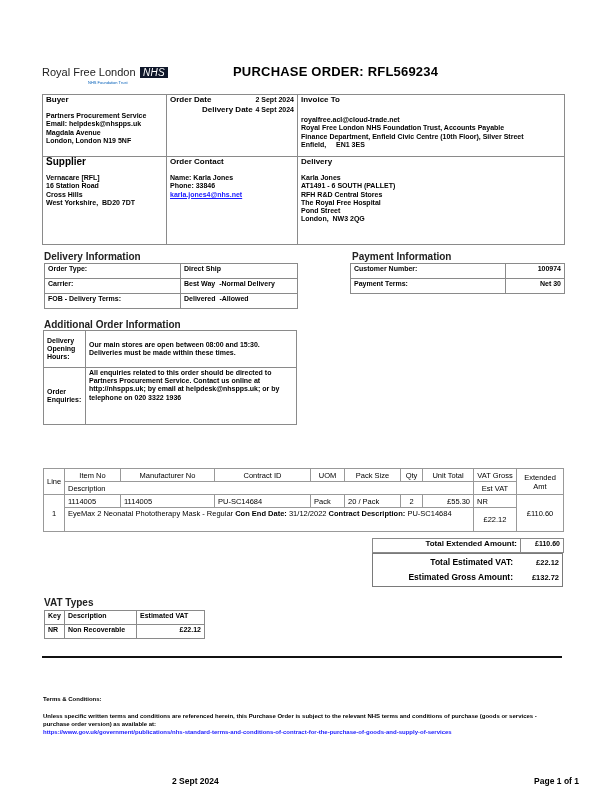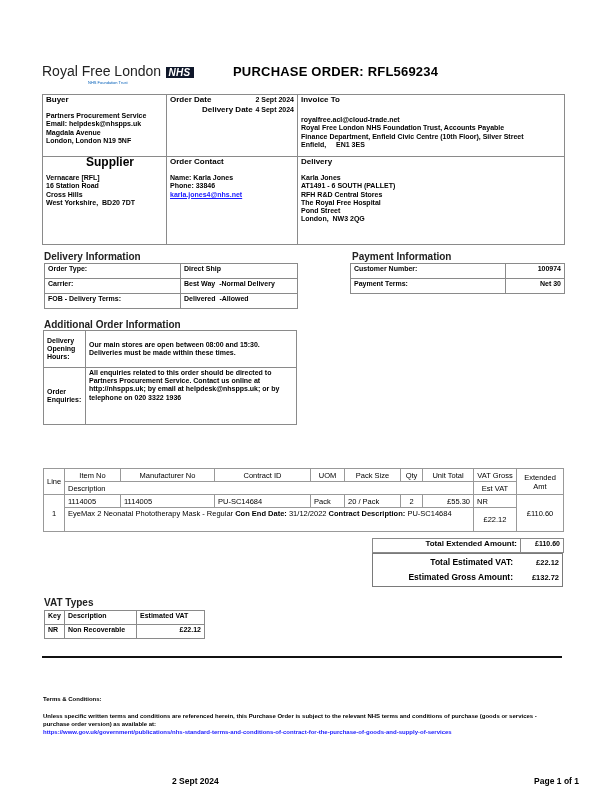--- a/index.html
+++ b/index.html
@@ -9,22 +9,22 @@
   .b { font-weight:bold; }
   .s7 { font-size:7px; line-height:8.2px; }
   .box { position:absolute; border:1px solid #7a7a7a; box-sizing:border-box; }
   .grid { position:absolute; border-collapse:collapse; table-layout:fixed; }
   .grid td { border:1.5px solid #8a8a8a; padding:1px 3px; vertical-align:top; }
   .link { color:#1a1aff; text-decoration:underline; }
   .right { text-align:right; }
   .center { text-align:center; }
 
   
-  .logo-text { font-size:14px; color:#222; }
-  .nhs { background:#0f172a; color:#fff; font-style:italic; font-weight:bold;
+  .logo-text { font-size:11px; color:#222; }
+  .nhs { background:#0f172a; color:#fff; font-style:italic; font-weight:normal;
          font-size:10px; padding:0 3px; line-height:12px; letter-spacing:0.3px; }
   .logo-sub { font-size:4px; color:#005eb8; }
 
   
   .section-title { font-size:10px; font-weight:bold; color:#222; }
 
   
   .items td { border:1px solid #999; padding:1px 3px; font-size:7.5px; vertical-align:middle; }
   .items .hdr td { text-align:center; }
 </style>
@@ -67,21 +67,21 @@
     <td class="s7">
       <div class="b" style="font-size:8px;margin-bottom:12px;">Invoice To</div>
       <div class="b">royalfree.acl@cloud-trade.net</div>
       <div class="b">Royal Free London NHS Foundation Trust, Accounts Payable</div>
       <div class="b" style="white-space:nowrap;">Finance Department, Enfield Civic Centre (10th Floor), Silver Street</div>
       <div class="b" style="white-space:pre;">Enfield,     EN1 3ES</div>
     </td>
   </tr>
   <tr style="height:88px;">
     <td class="s7">
-      <div class="b" style="font-size:12px;margin-bottom:8px;margin-left:40px;">Supplier</div>
+      <div class="b" style="font-size:10px;margin-bottom:8px;">Supplier</div>
       <div class="b">Vernacare [RFL]</div>
       <div class="b">16 Station Road</div>
       <div class="b">Cross Hills</div>
       <div class="b" style="white-space:pre;">West Yorkshire,  BD20 7DT</div>
     </td>
     <td class="s7">
       <div class="b" style="font-size:8px;margin-bottom:8px;">Order Contact</div>
       <div class="b">Name: Karla Jones</div>
       <div class="b">Phone: 33846</div>
       <div class="b link">karla.jones4@nhs.net</div>

